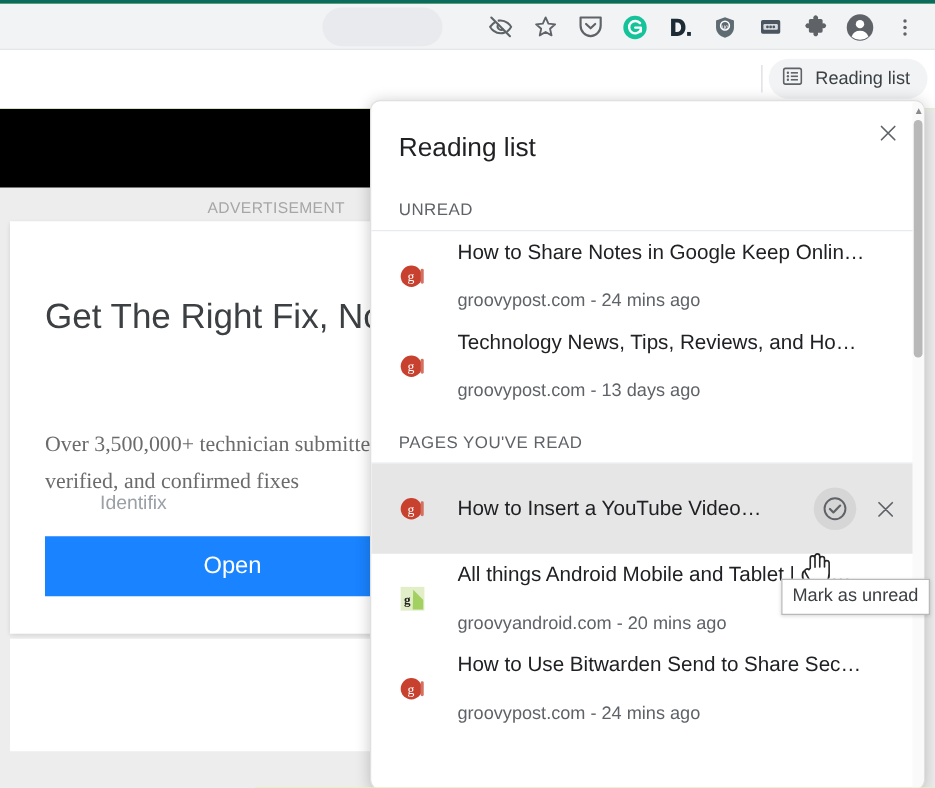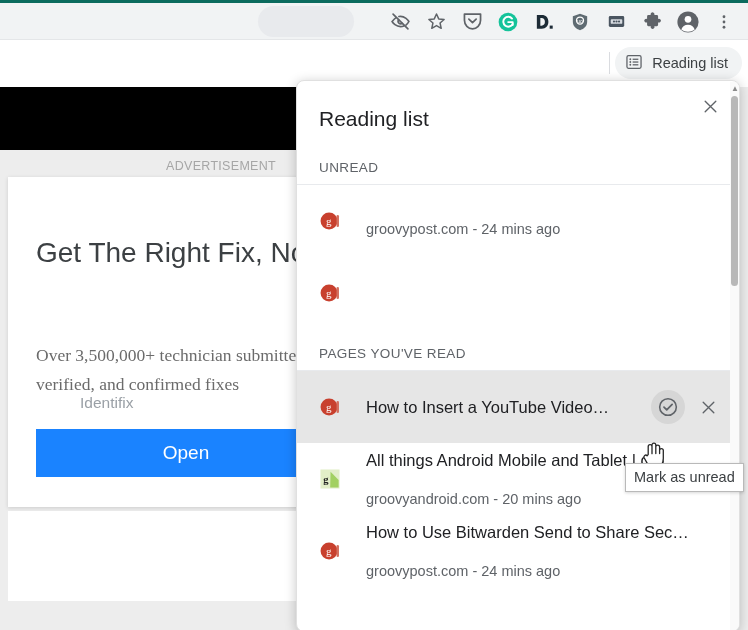--- a/index.html
+++ b/index.html
@@ -389,32 +389,37 @@
 
     <div class="rl-item">
       <span class="favicon">
         <svg width="22" height="22" viewBox="0 0 24 24">
           <circle cx="11" cy="12" r="9.3" fill="#c8402e"></circle>
           <rect x="19.1" y="5.4" width="2.7" height="13.2" rx="1.3" fill="#d4705f"></rect>
           <text x="10.6" y="16.3" font-size="12" fill="#ffffff" text-anchor="middle" font-family="Liberation Serif, serif">g</text>
         </svg>
       </span>
       <div class="rl-text">
+        <div class="rl-title">How to Share Notes in Google Keep Onlin…</div>
         <div class="rl-sub">groovypost.com - 24 mins ago</div>
       </div>
     </div>
 
     <div class="rl-item">
       <span class="favicon">
         <svg width="22" height="22" viewBox="0 0 24 24">
           <circle cx="11" cy="12" r="9.3" fill="#c8402e"></circle>
           <rect x="19.1" y="5.4" width="2.7" height="13.2" rx="1.3" fill="#d4705f"></rect>
           <text x="10.6" y="16.3" font-size="12" fill="#ffffff" text-anchor="middle" font-family="Liberation Serif, serif">g</text>
         </svg>
       </span>
+      <div class="rl-text">
+        <div class="rl-title">Technology News, Tips, Reviews, and Ho…</div>
+        <div class="rl-sub">groovypost.com - 13 days ago</div>
+      </div>
     </div>
 
     <div class="section-head">PAGES YOU'VE READ</div>
 
     <div class="rl-item active">
       <span class="favicon">
         <svg width="22" height="22" viewBox="0 0 24 24">
           <circle cx="11" cy="12" r="9.3" fill="#c8402e"></circle>
           <rect x="19.1" y="5.4" width="2.7" height="13.2" rx="1.3" fill="#d4705f"></rect>
           <text x="10.6" y="16.3" font-size="12" fill="#ffffff" text-anchor="middle" font-family="Liberation Serif, serif">g</text>

